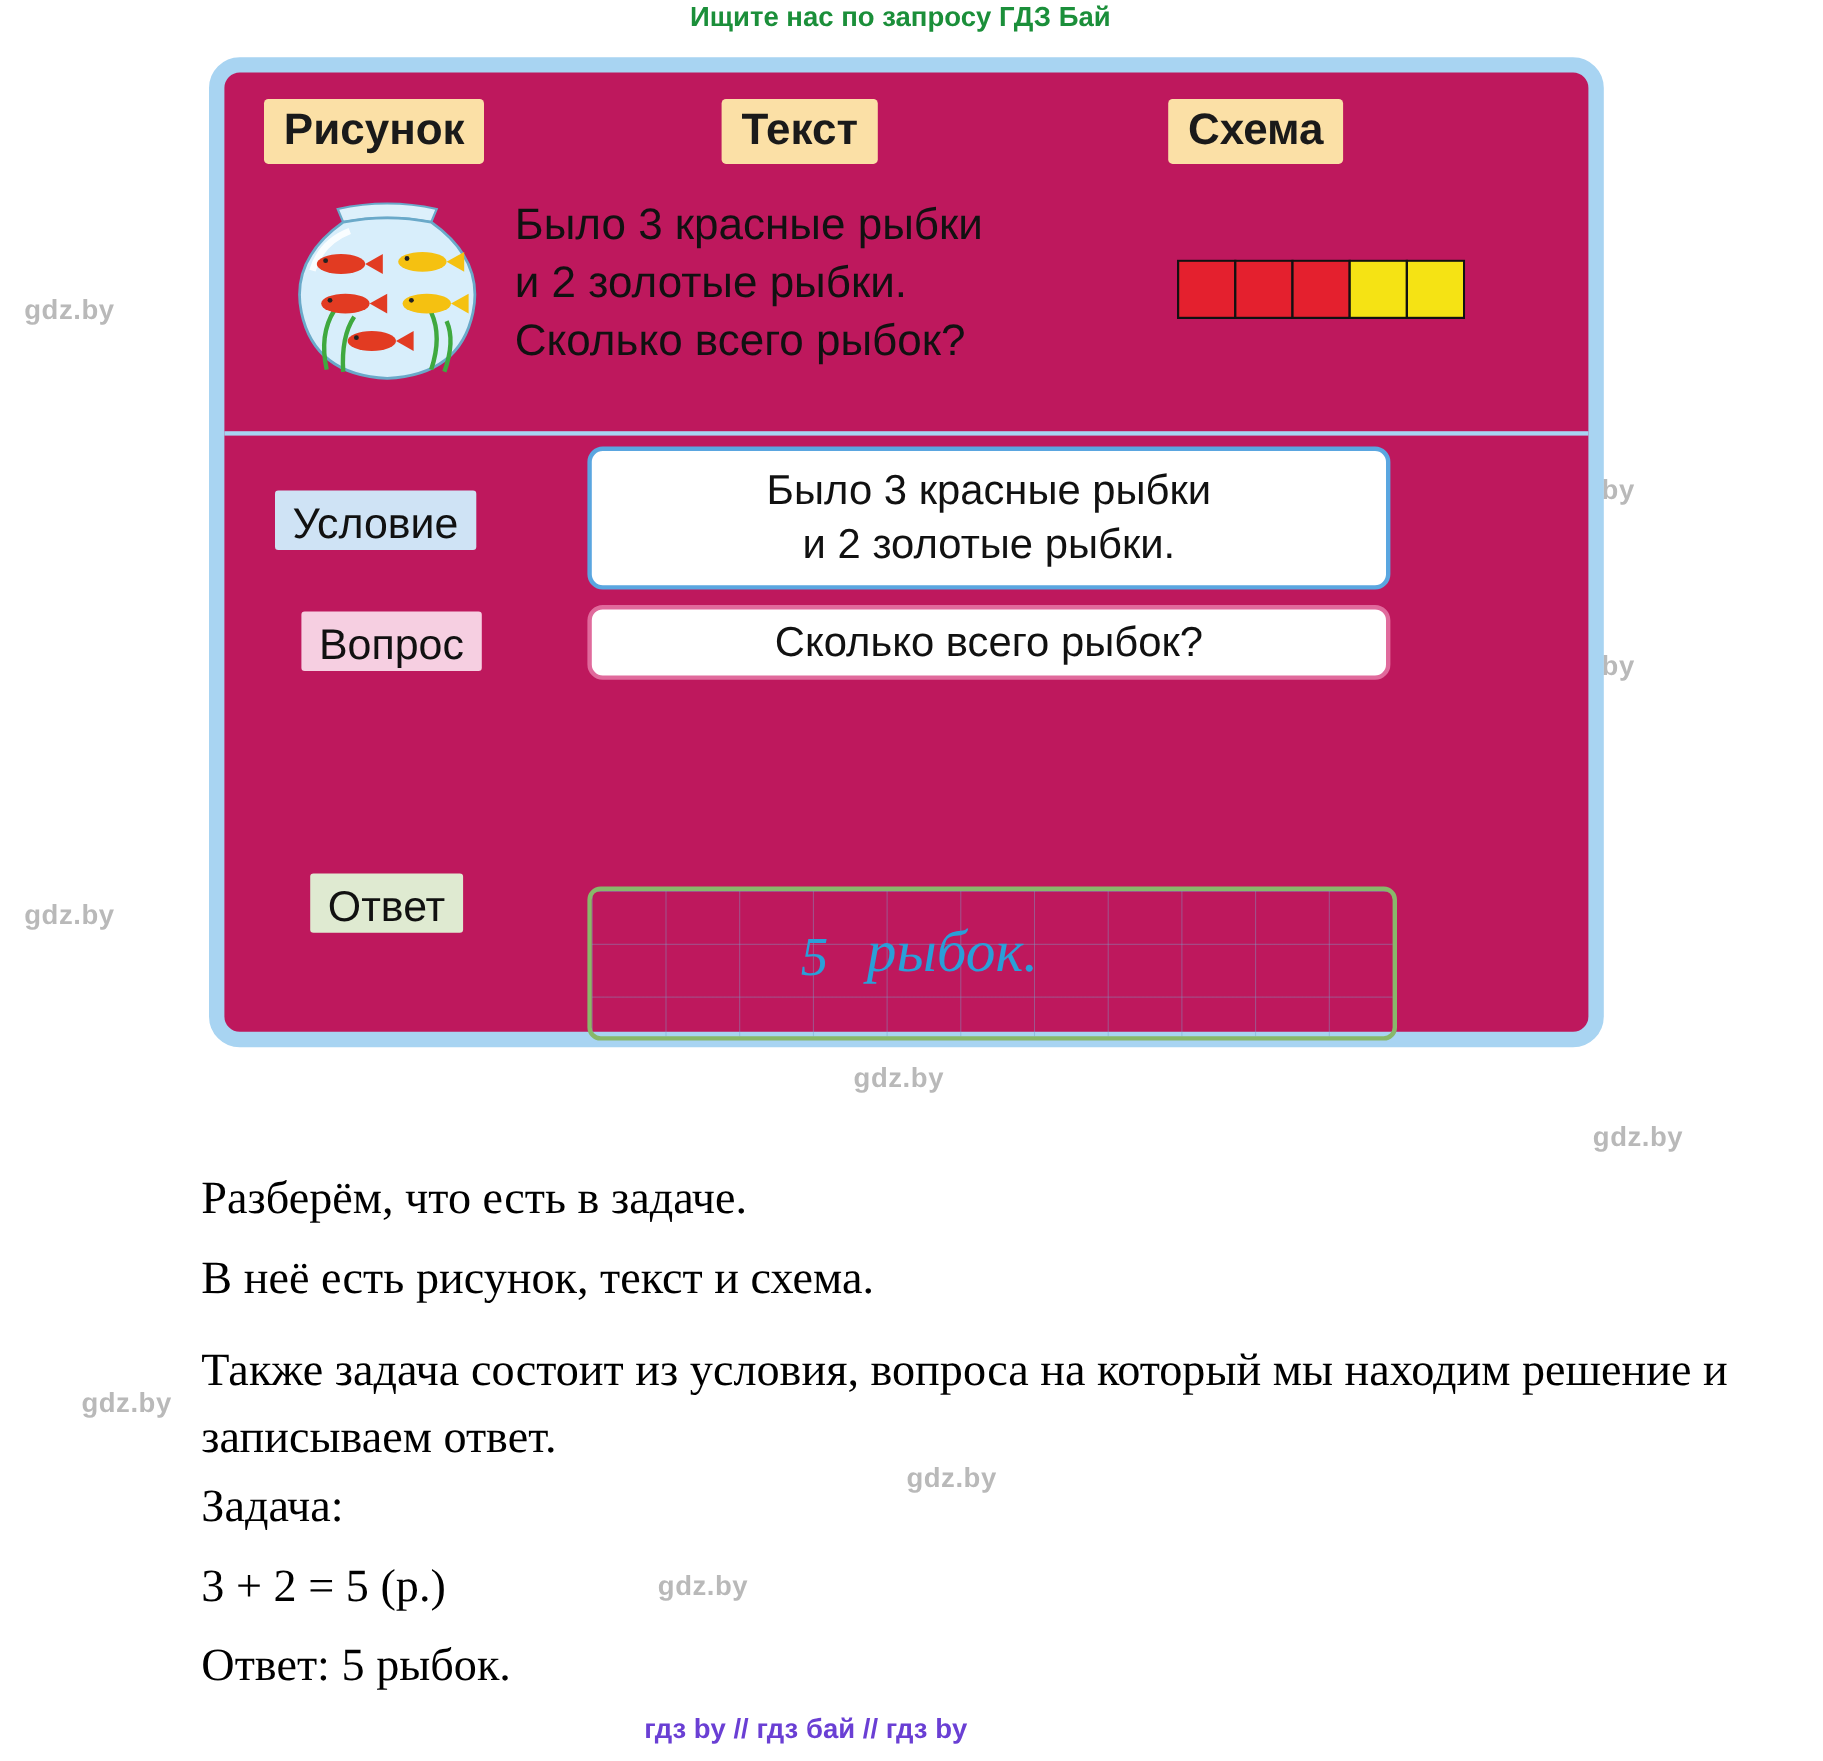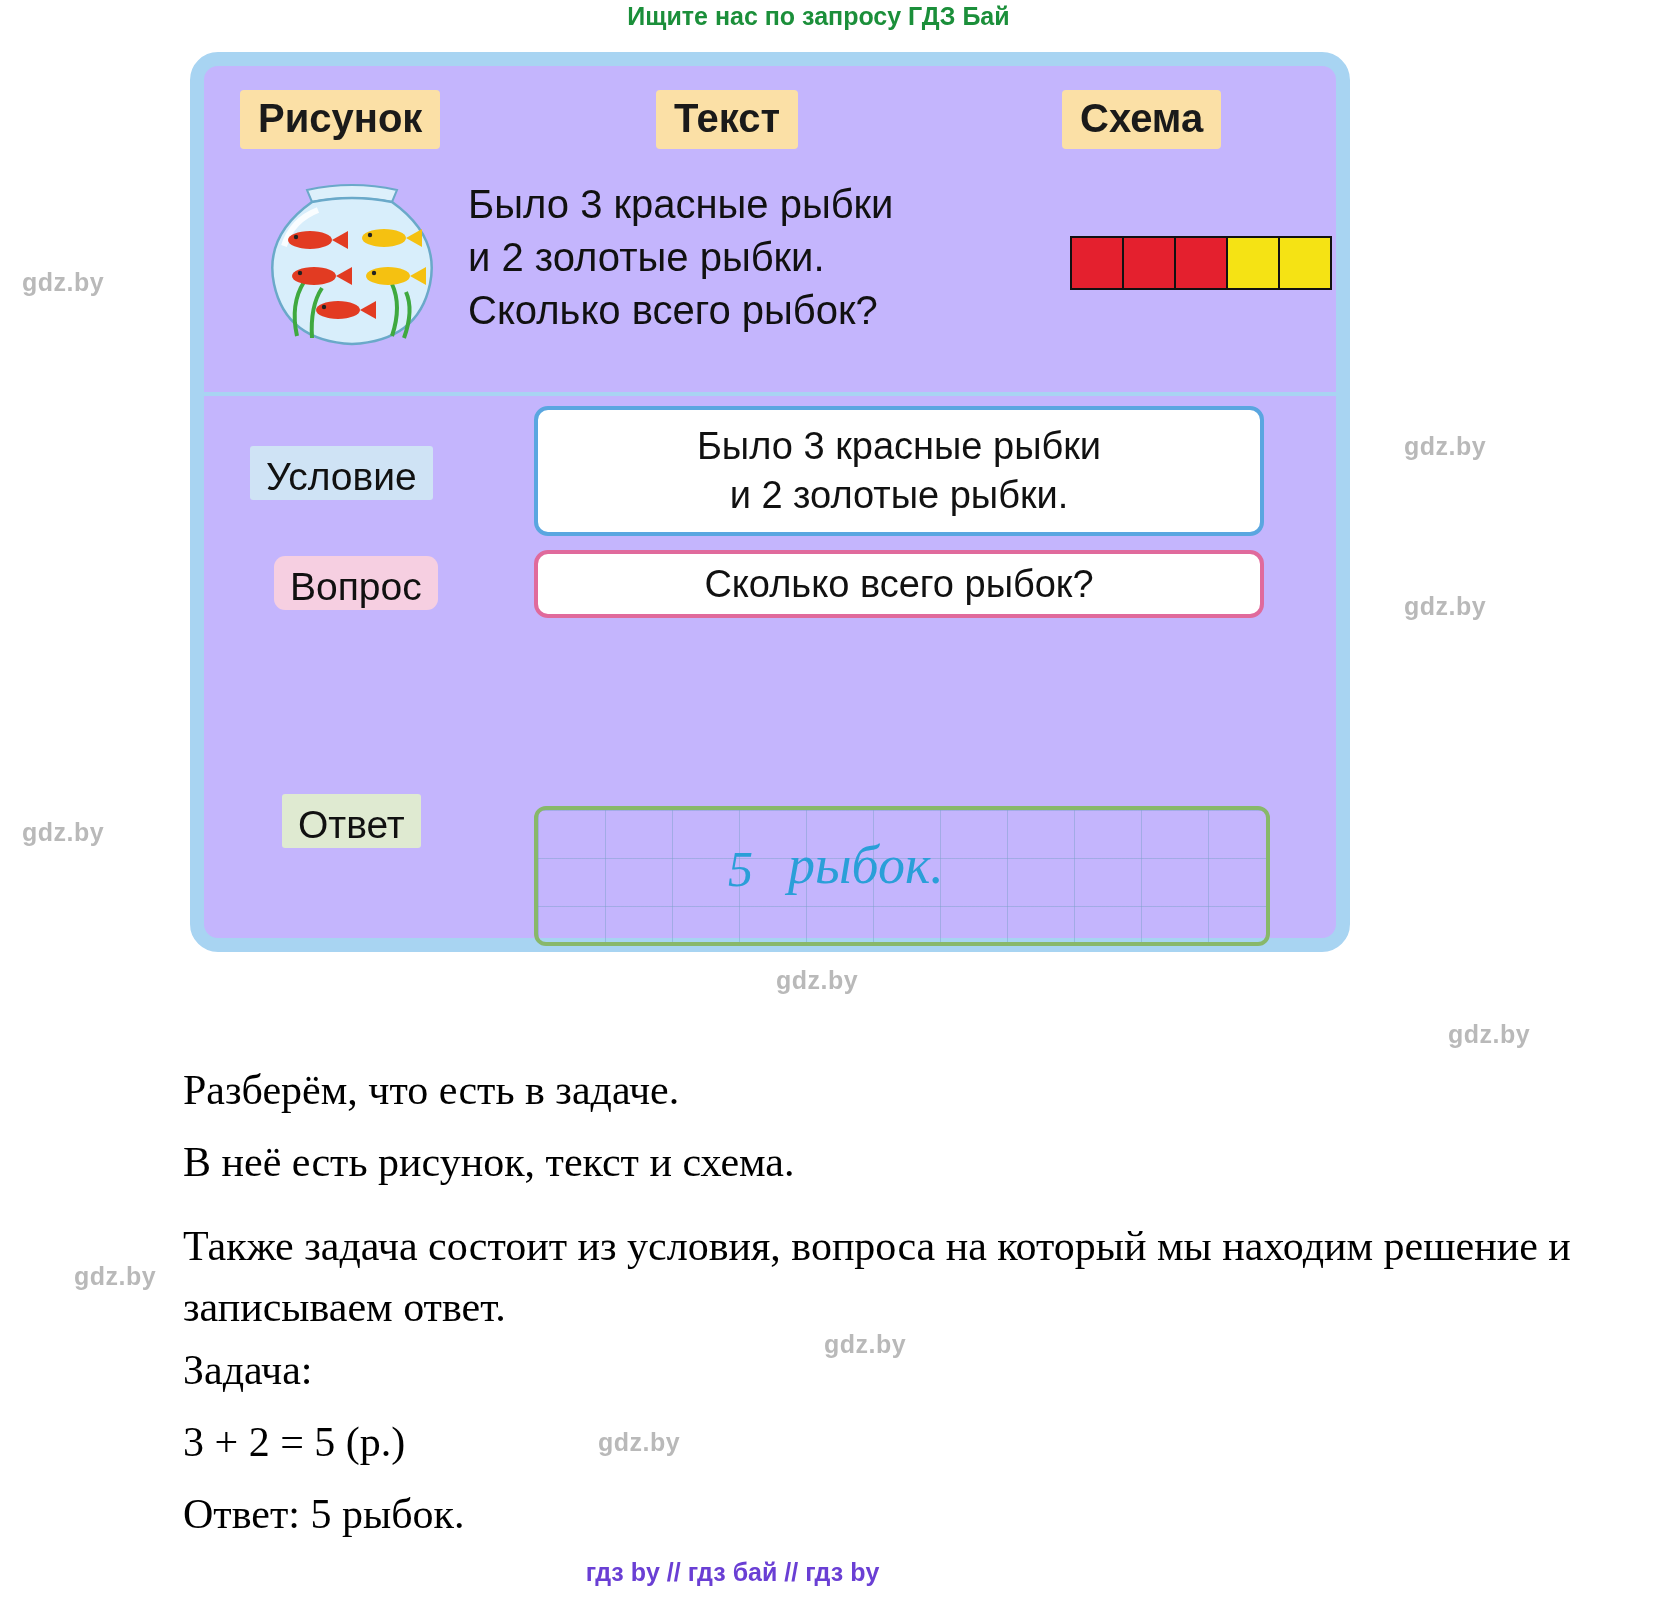--- a/index.html
+++ b/index.html
@@ -33,25 +33,25 @@
     color: #1b8f3a;
     font-family: "Liberation Sans", sans-serif;
     font-size: 25px;
     font-weight: bold;
   }
   
   .card {
     position: absolute;
     left: 190px;
     top: 52px;
-    width: 1160px;
+    width: 1268px;
     height: 900px;
     border: 14px solid #a8d4f2;
     border-radius: 28px;
-    background: #c4b5fd;
+    background: #be185d;
     box-sizing: border-box;
   }
   .card-top {
     position: absolute;
     left: 0;
     top: 0;
     right: 0;
     height: 330px;
     border-bottom: 4px solid #a8d4f2;
     box-sizing: border-box;
@@ -88,21 +88,21 @@
   .row-label {
     position: absolute;
     font-family: "Liberation Sans", sans-serif;
     font-size: 39px;
     color: #111;
     padding: 9px 16px 1px 16px;
     border-radius: 3px;
     white-space: nowrap;
   }
   .lbl-uslovie  { left: 46px;  top: 380px; background: #cfe3f5; }
-  .lbl-vopros   { left: 70px;  top: 490px; background: #f6cfe1; border-radius: 11px; }
+  .lbl-vopros   { left: 70px;  top: 490px; background: #f6cfe1; }
   .lbl-reshenie { left: 42px;  top: 600px; background: #fff3c4; }
   .lbl-otvet    { left: 78px;  top: 728px; background: #dfead1; }
 
   .box {
     position: absolute;
     box-sizing: border-box;
     background: #fff;
     border-radius: 14px;
     font-family: "Liberation Sans", sans-serif;
     color: #111;

